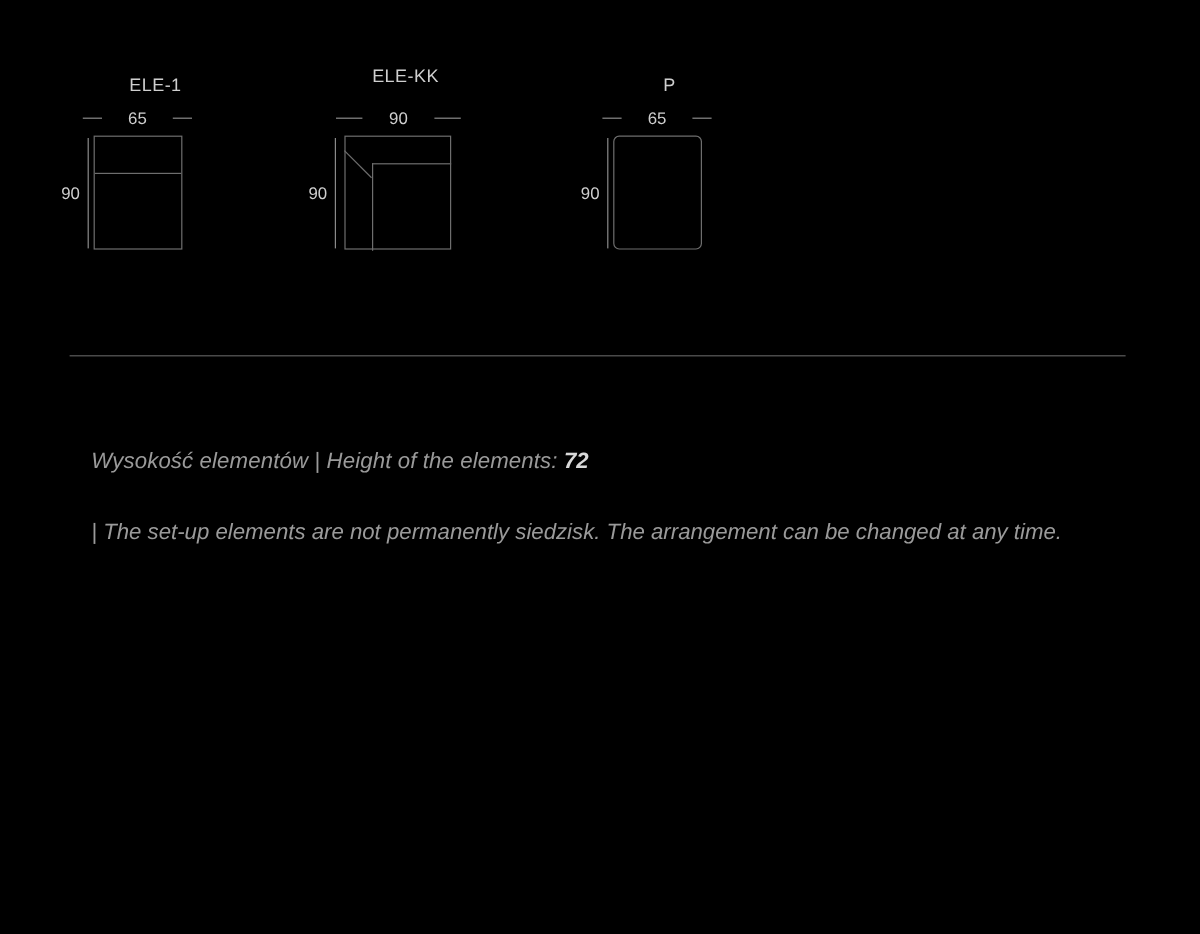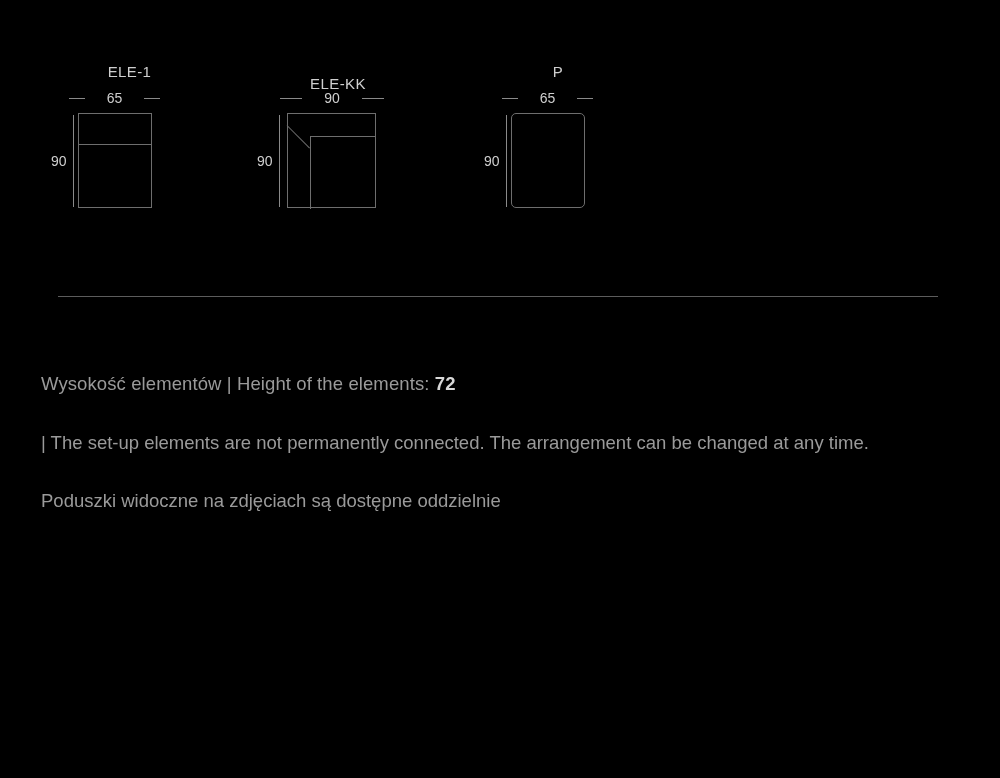--- a/index.html
+++ b/index.html
@@ -95,23 +95,24 @@
     position: absolute;
     left: 58px;
     top: 296px;
     width: 880px;
     height: 1px;
     background: #5c5c5c;
   }
 
   .text-block {
     position: absolute;
-    left: 41px;
+    left: 76px;
     top: 370px;
     width: 900px;
+    font-style: italic;
   }
 
   .line {
     font-size: 18.5px;
     color: #9a9a9a;
     letter-spacing: 0.1px;
     line-height: 1.55;
   }
   .line .val {
     color: #d8d8d8;
@@ -147,21 +148,21 @@
   <div class="height-dim" style="left:51px; top:115px;">
     <div class="val">90</div>
     <div class="vline"></div>
   </div>
 
   <div class="shape" style="left:78px; top:113px; width:74px; height:95px;">
     <div class="inner-line" style="left:0; top:30px; width:100%; height:1px;"></div>
   </div>
 
   <div class="module" style="left:265px; top:55px; width:130px; height:0;">
-    <div class="module-label" style="top:20px; left:8px; width:130px;">ELE-KK</div>
+    <div class="module-label" style="top:0; left:8px; width:130px;">ELE-KK</div>
   </div>
 
   <div class="width-dim" style="left:282px; top:90px; width:100px;">
     <div class="tick" style="width:22px;"></div>
     <div class="val">90</div>
     <div class="tick" style="width:22px;"></div>
   </div>
 
   <div class="height-dim" style="left:257px; top:115px;">
     <div class="val">90</div>
@@ -198,16 +199,15 @@
 <div class="text-block">
 
   <div class="line row-spec">
     <span>Wysokość elementów</span>
     <span class="sep">|</span>
     <span>Height of the elements:</span>
     <span class="val">72</span>
   </div>
 
 
-  <div class="para">|  The set-up elements are not permanently connected. The arrangement can be changed at any time.</div>
-  <div class="para">Poduszki widoczne na zdjęciach są dostępne oddzielnie</div>
+  <div class="para">|  The set-up elements are not permanently siedzisk. The arrangement can be changed at any time.</div>
 
 </div>
 
 </body></html>

